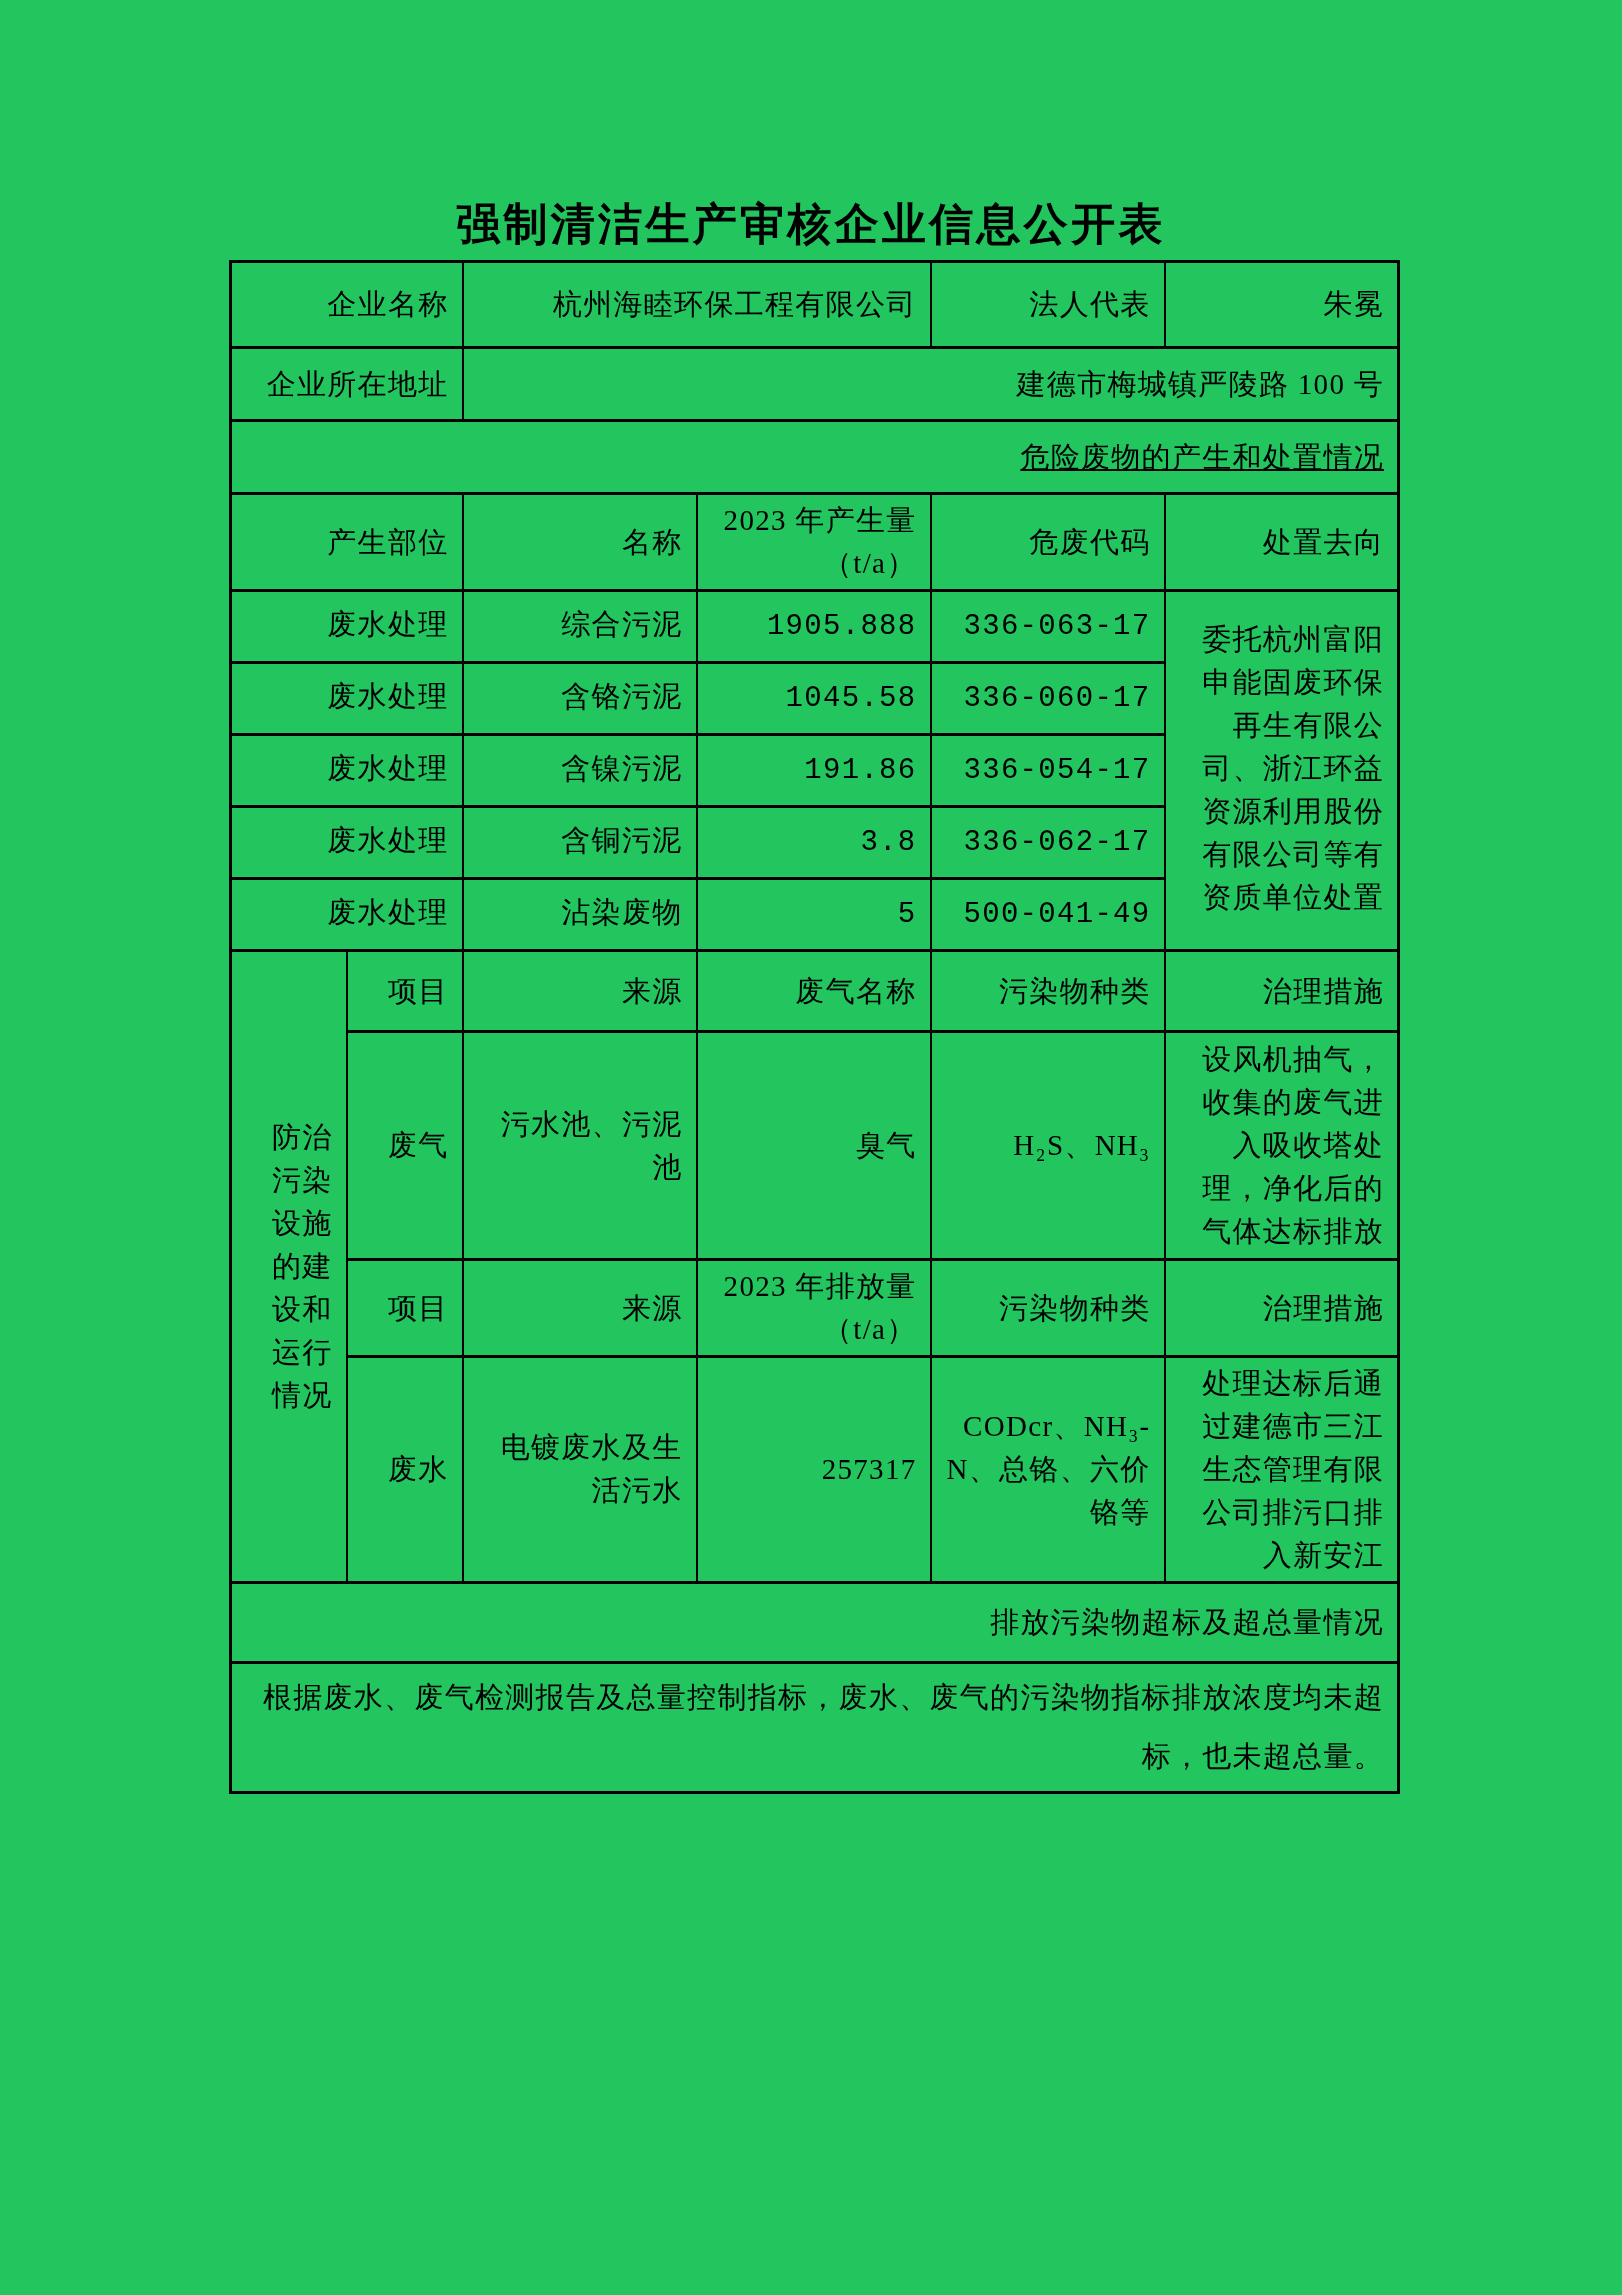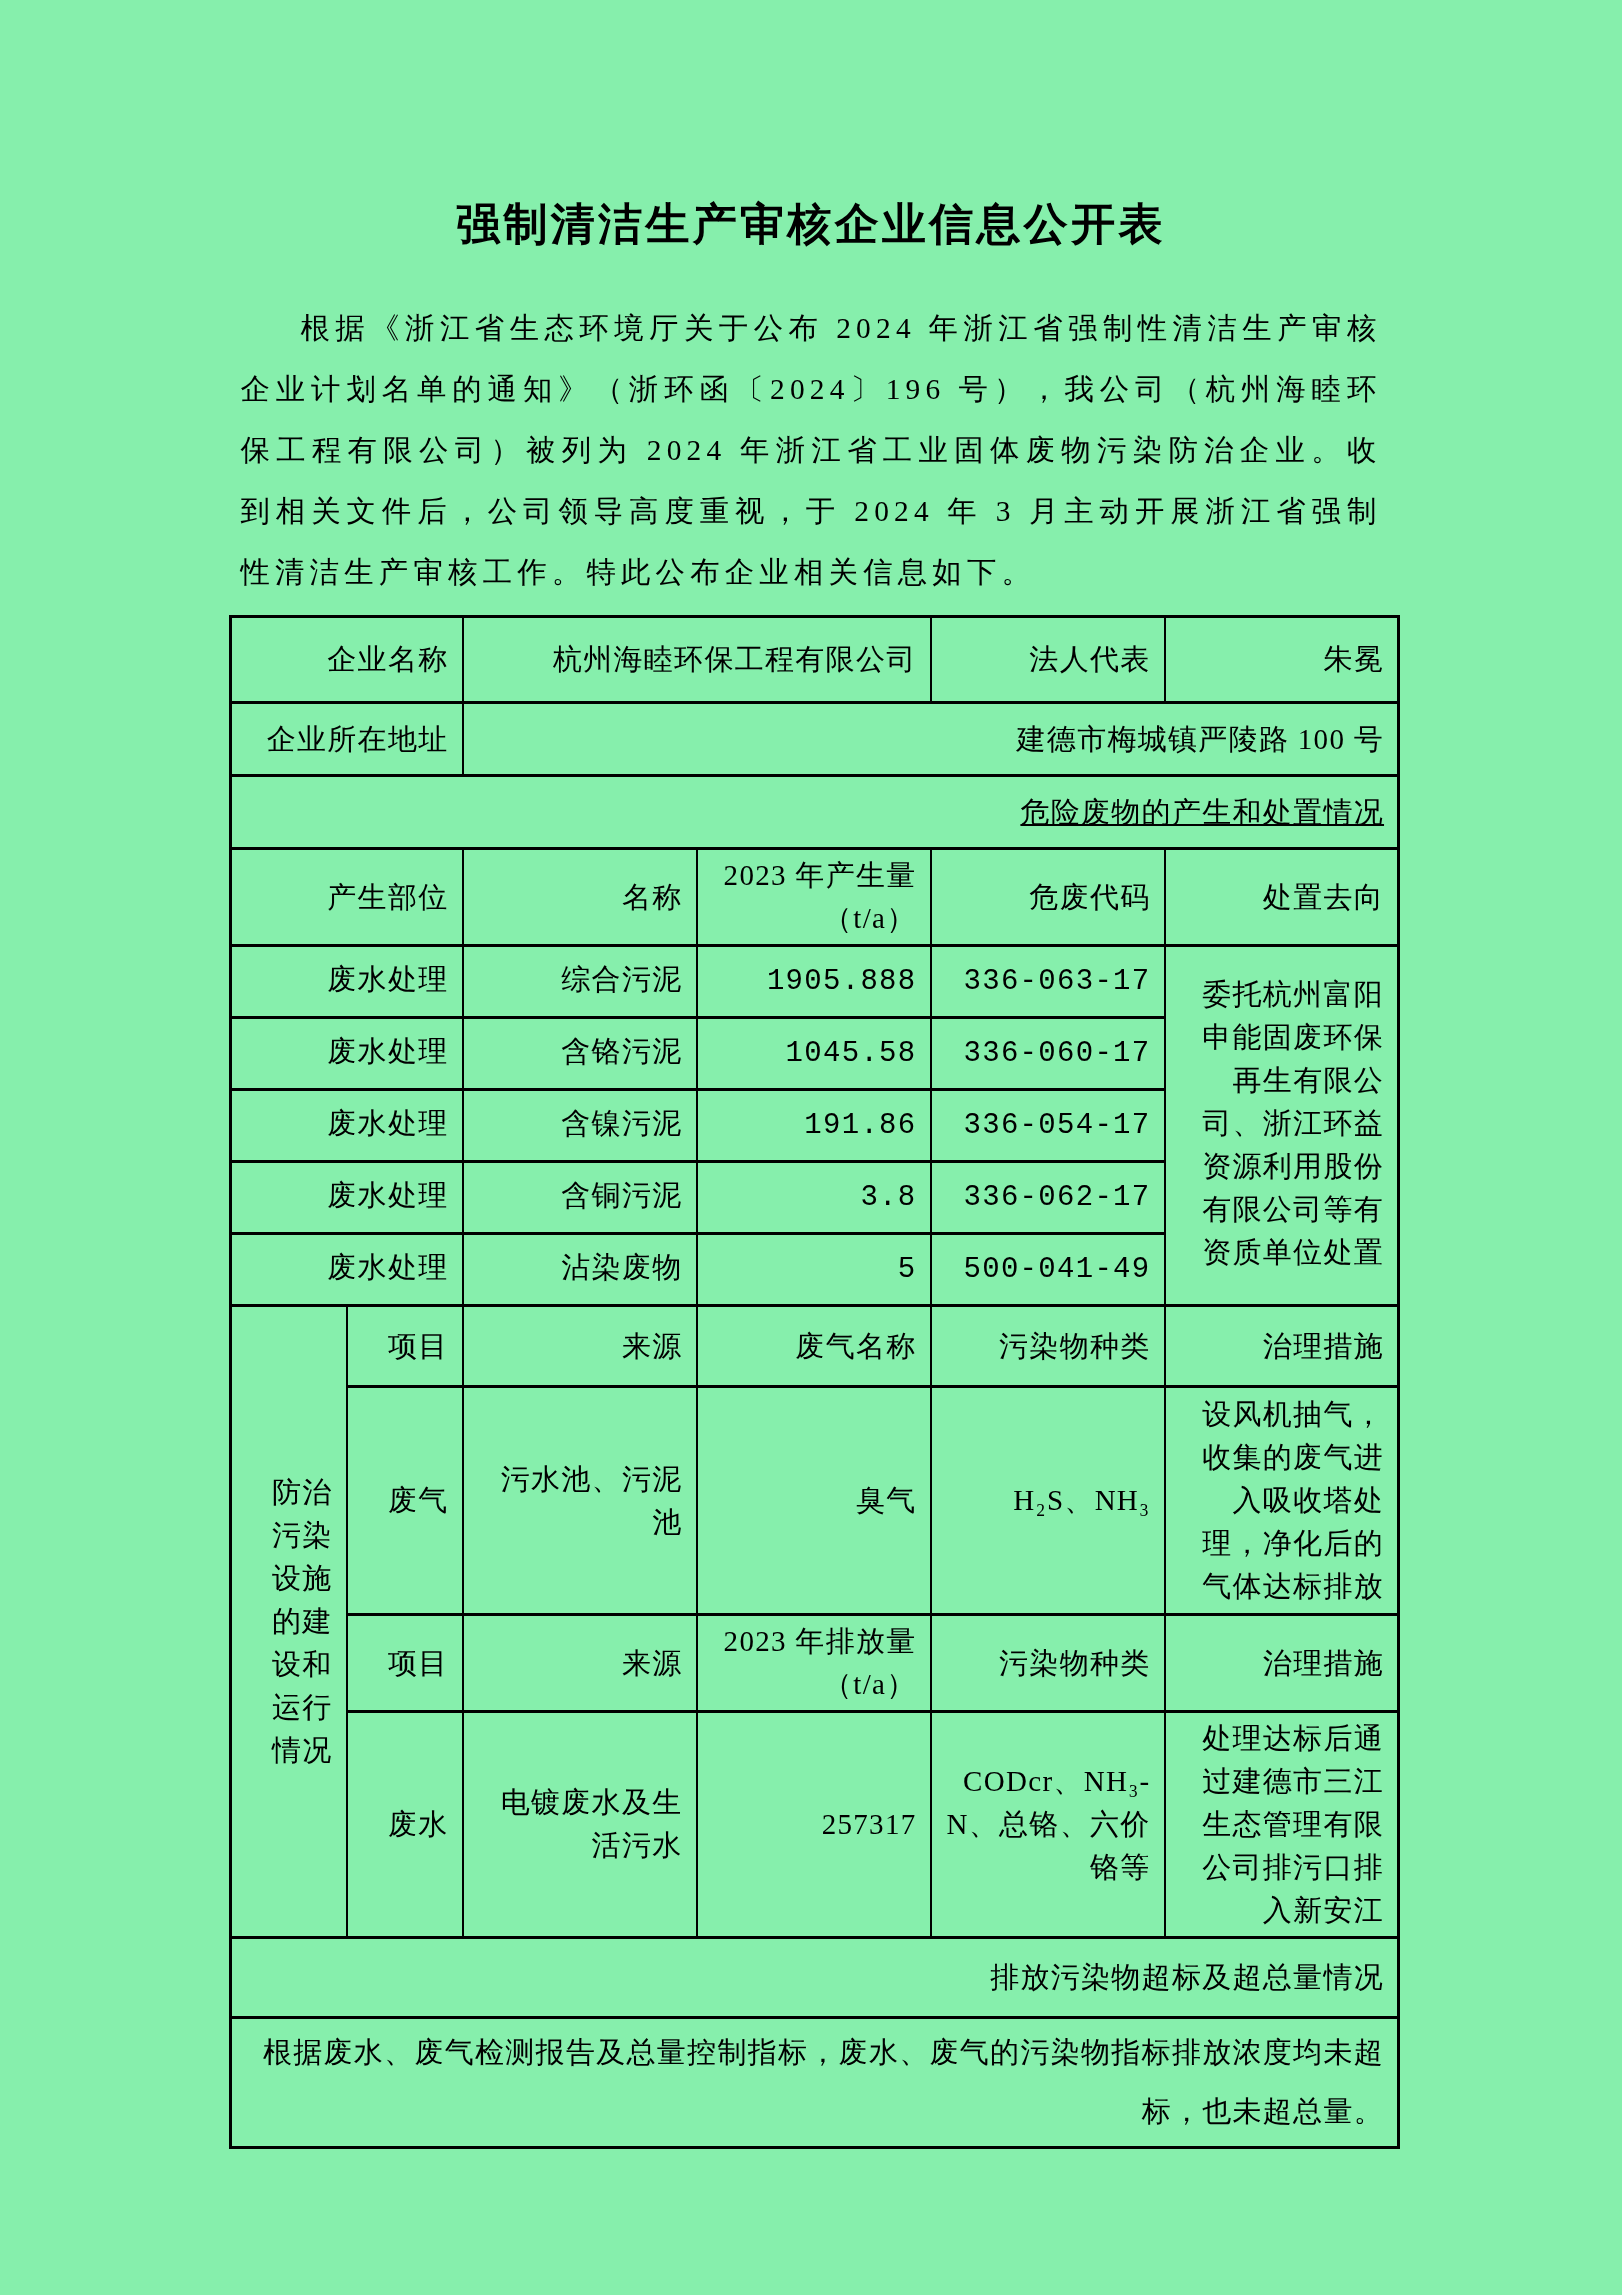--- a/index.html
+++ b/index.html
@@ -2,21 +2,21 @@
 <html style="font-size:10.5px"><head>
 <meta charset="utf-8">
 <style>
   * { margin: 0; padding: 0; box-sizing: border-box; }
   html, body { background: #888; }
   body { width: 1622px; }
   .page {
     position: relative;
     width: 1622px;
     height: 2295px;
-    background: #86efac;
+    background: #22c55e;
     color: #000;
     font-family: "Liberation Serif", "DejaVu Serif", serif;
     overflow: hidden;
   }
   .doc-title {
     margin-top: 200px;
     text-align: center;
     font-size: 44px;
     font-weight: bold;
     letter-spacing: 3.3px;
@@ -66,21 +66,20 @@
   tr.r-exsec  { height: 80px; }
   tr.r-exbody { height: 130px; }
 </style>
 </head>
 <body>
 
 <div class="page">
 
   <h1 class="doc-title">强制清洁生产审核企业信息公开表</h1>
 
-  <p class="intro">根据《浙江省生态环境厅关于公布 2024 年浙江省强制性清洁生产审核企业计划名单的通知》（浙环函〔2024〕196 号），我公司（杭州海睦环保工程有限公司）被列为 2024 年浙江省工业固体废物污染防治企业。收到相关文件后，公司领导高度重视，于 2024 年 3 月主动开展浙江省强制性清洁生产审核工作。特此公布企业相关信息如下。</p>
 
   <table class="main">
     <colgroup>
       <col style="width:116px">
         <col style="width:116px">
         <col style="width:234px">
       <col style="width:234px">
         <col style="width:234px">
         <col style="width:234px">
     </colgroup>

